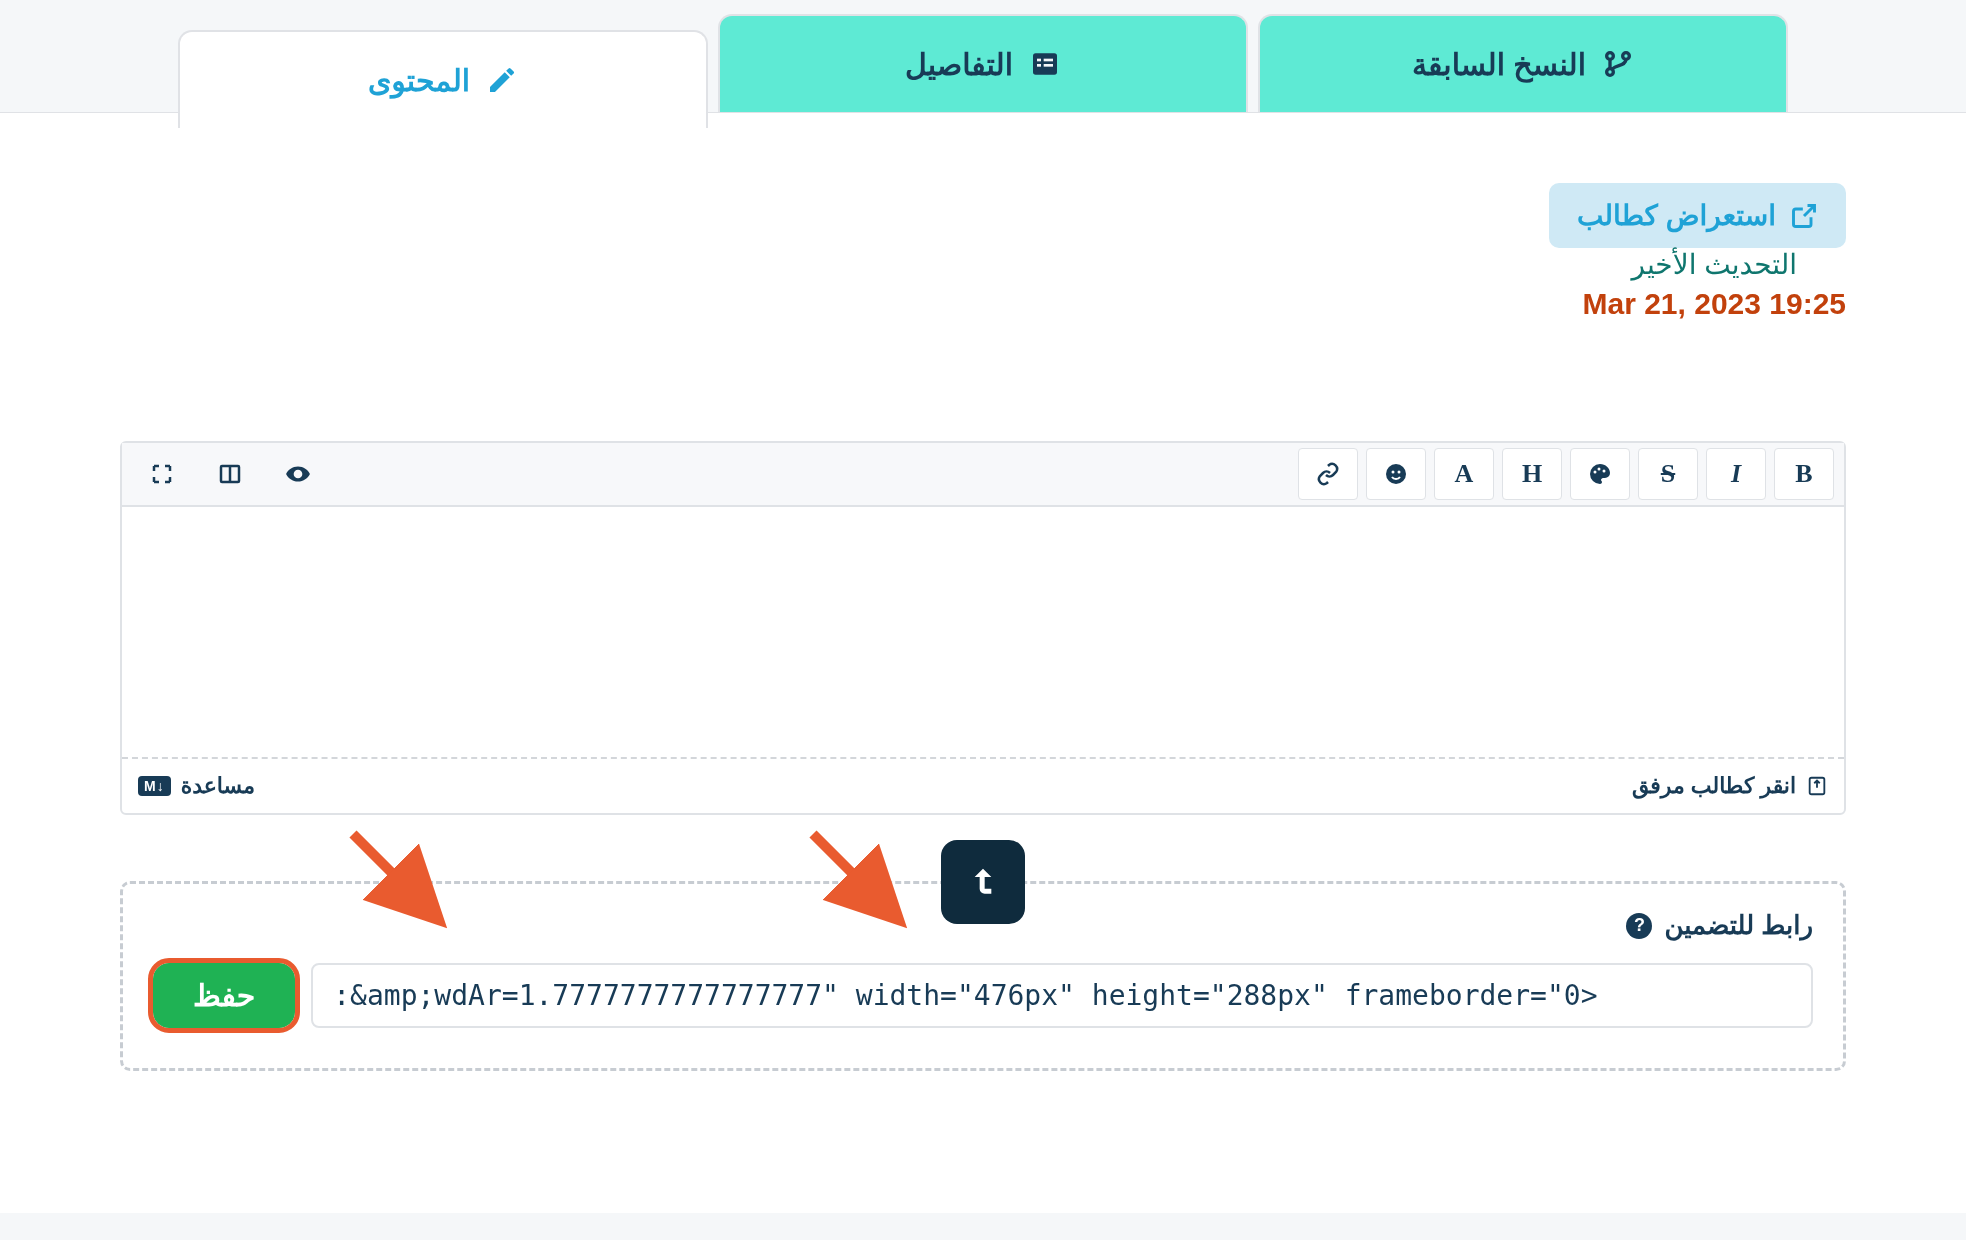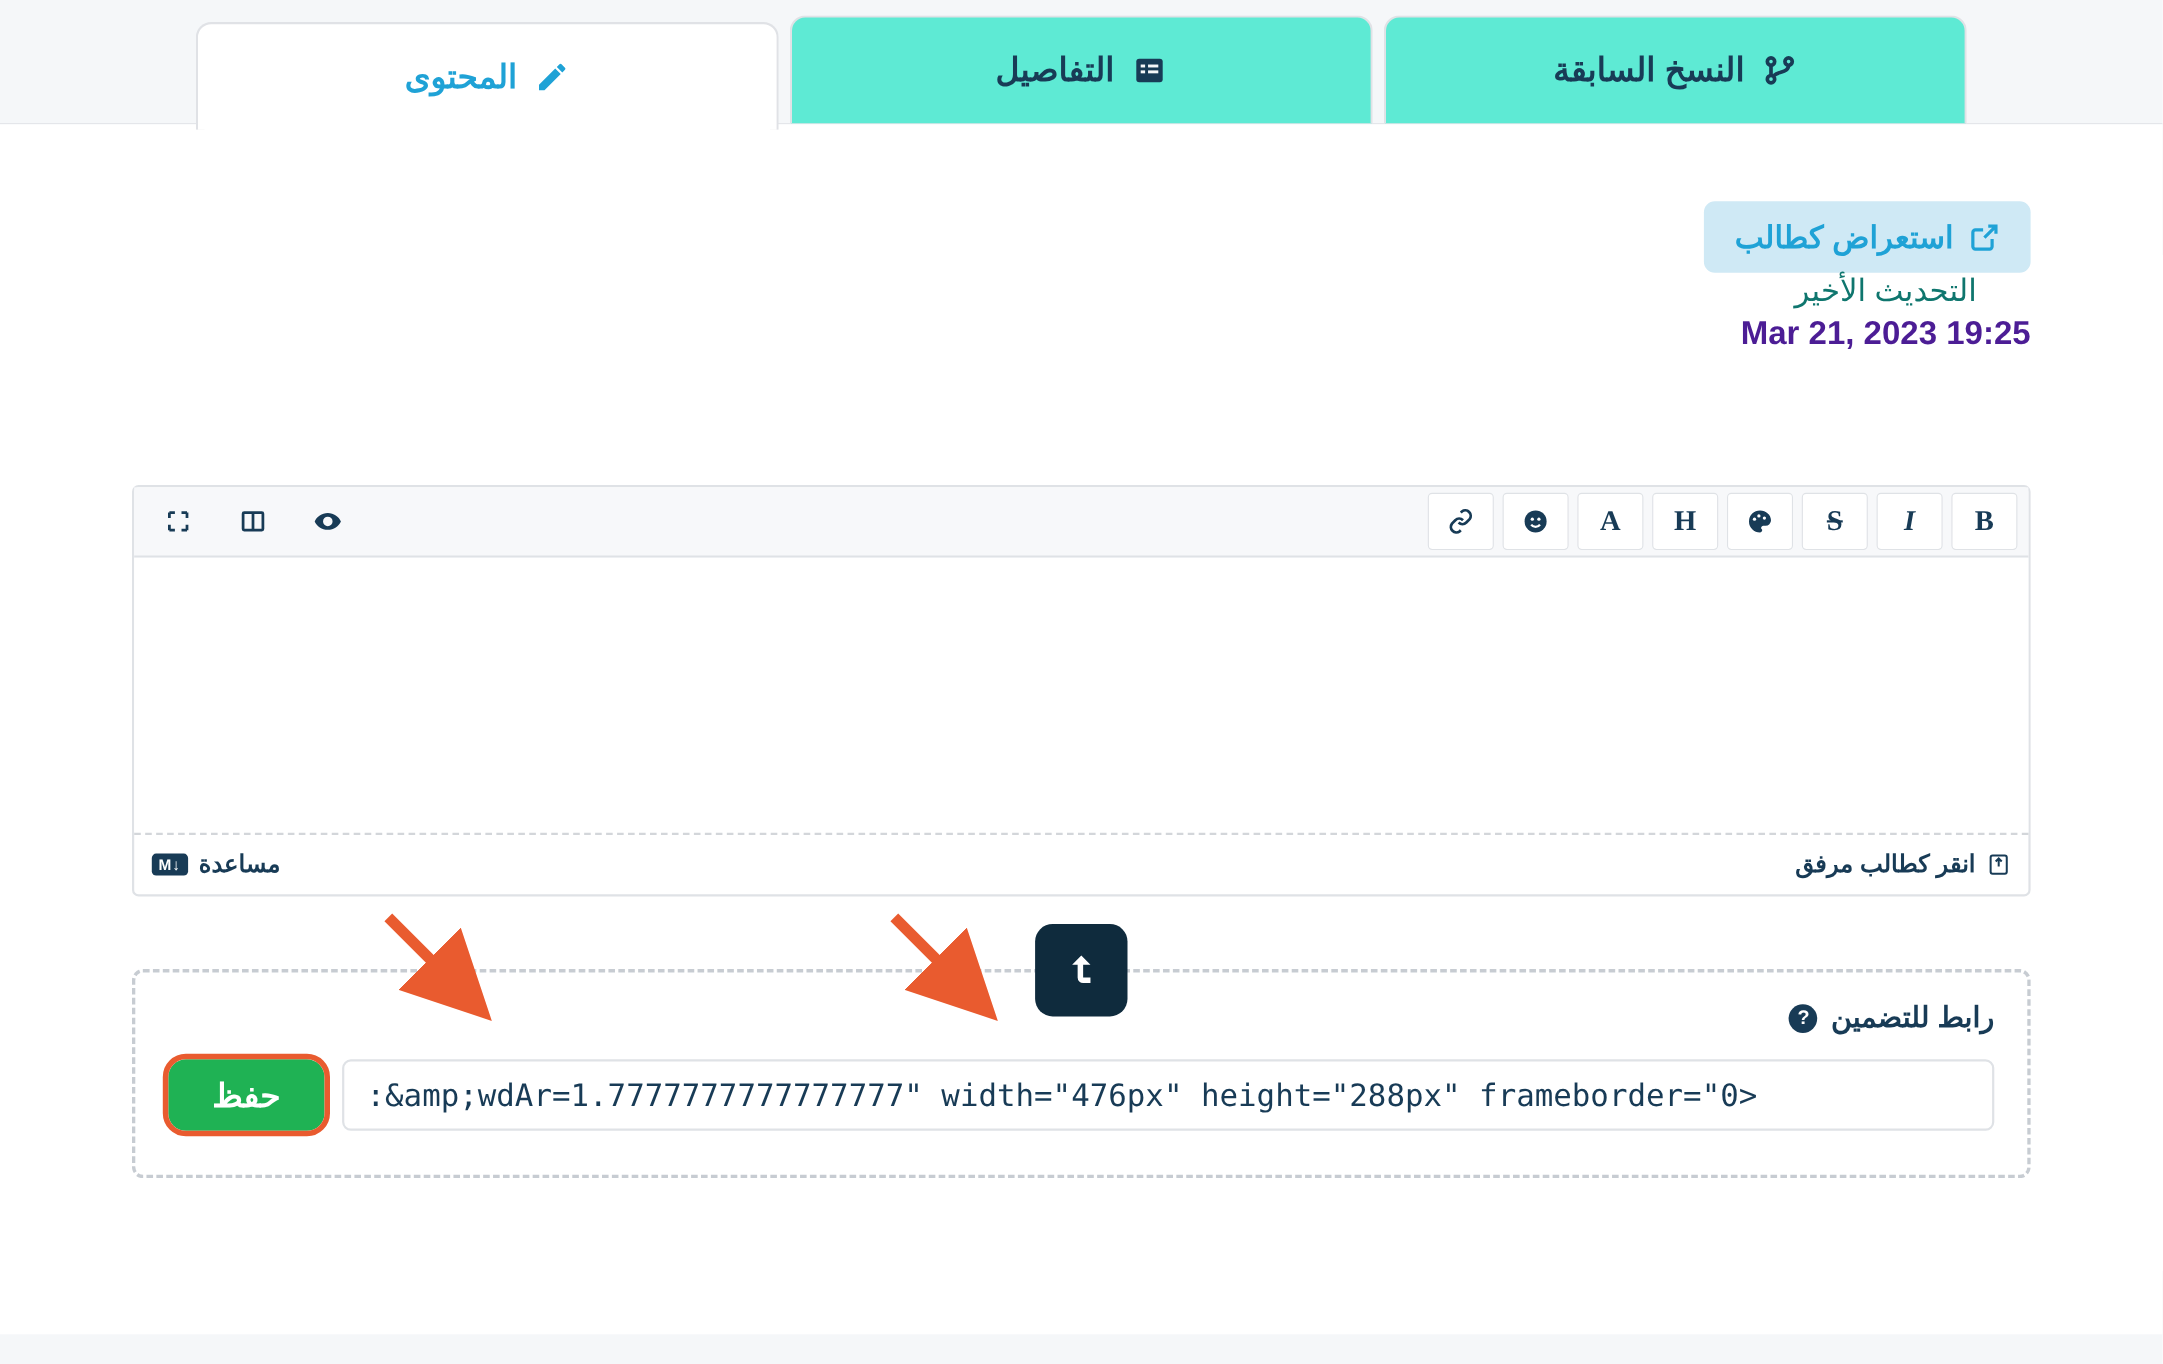--- a/index.html
+++ b/index.html
@@ -32,21 +32,21 @@
   gap: 16px;
   font-size: 30px;
   font-weight: 700;
   color: #183b56;
   cursor: pointer;
 }
 .tab.active {
   background: #fff;
   color: #1fa2d6;
   position: relative;
-  top: 6px;
+  top: 16px;
   border-color: #e0e2e6;
 }
 .tab-icon { width: 32px; height: 32px; display: inline-flex; align-items: center; }
 .content-area {
   background: #fff;
   padding: 70px 120px 80px;
   min-height: 1100px;
 }
 .top-row {
   display: flex;
@@ -63,21 +63,21 @@
   padding: 16px 28px;
   font-size: 28px;
   font-weight: 700;
   display: inline-flex;
   align-items: center;
   gap: 14px;
   cursor: pointer;
 }
 .last-update { text-align: center; }
 .last-update-label { color: #0f766e; font-size: 28px; margin-bottom: 6px; }
-.last-update-value { color: #4c1d95; font-size: 30px; font-weight: 800; direction: ltr; }
+.last-update-value { color: #c2410c; font-size: 30px; font-weight: 800; direction: ltr; }
 .editor {
   border: 2px solid #dfe2e6;
   border-radius: 6px;
   background: #fff;
   direction: ltr;
 }
 .toolbar {
   display: flex;
   justify-content: space-between;
   align-items: center;

